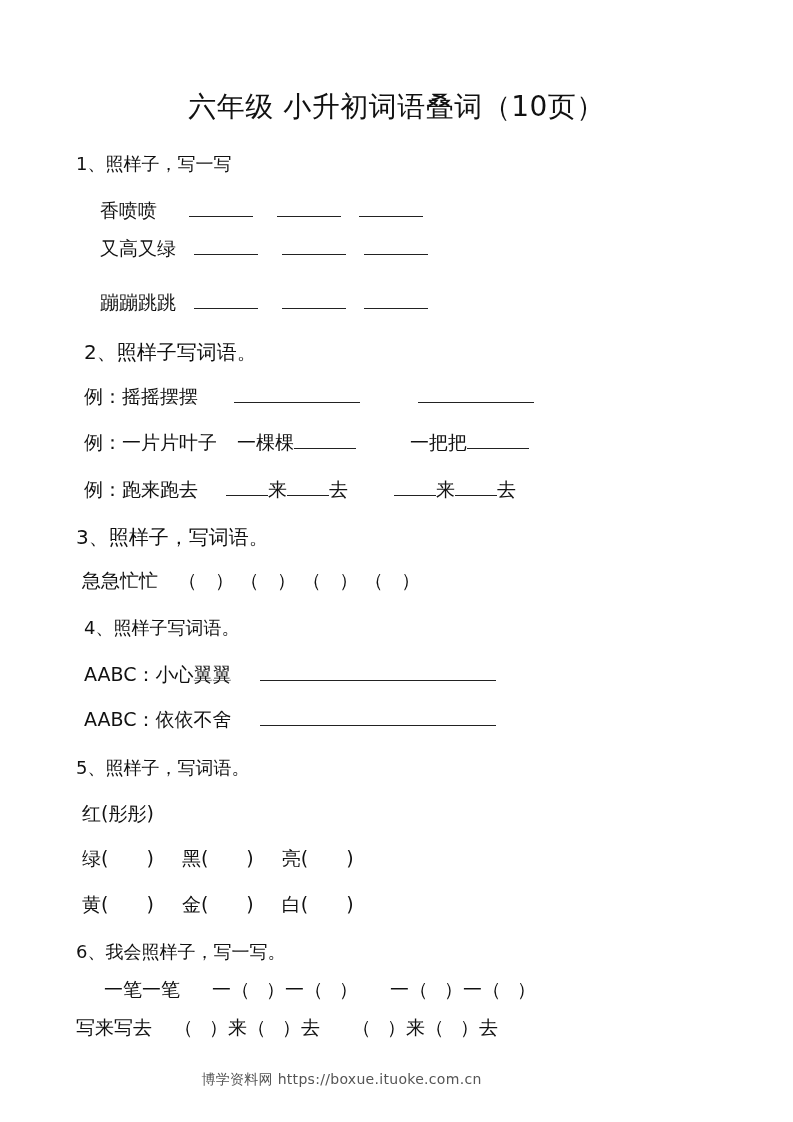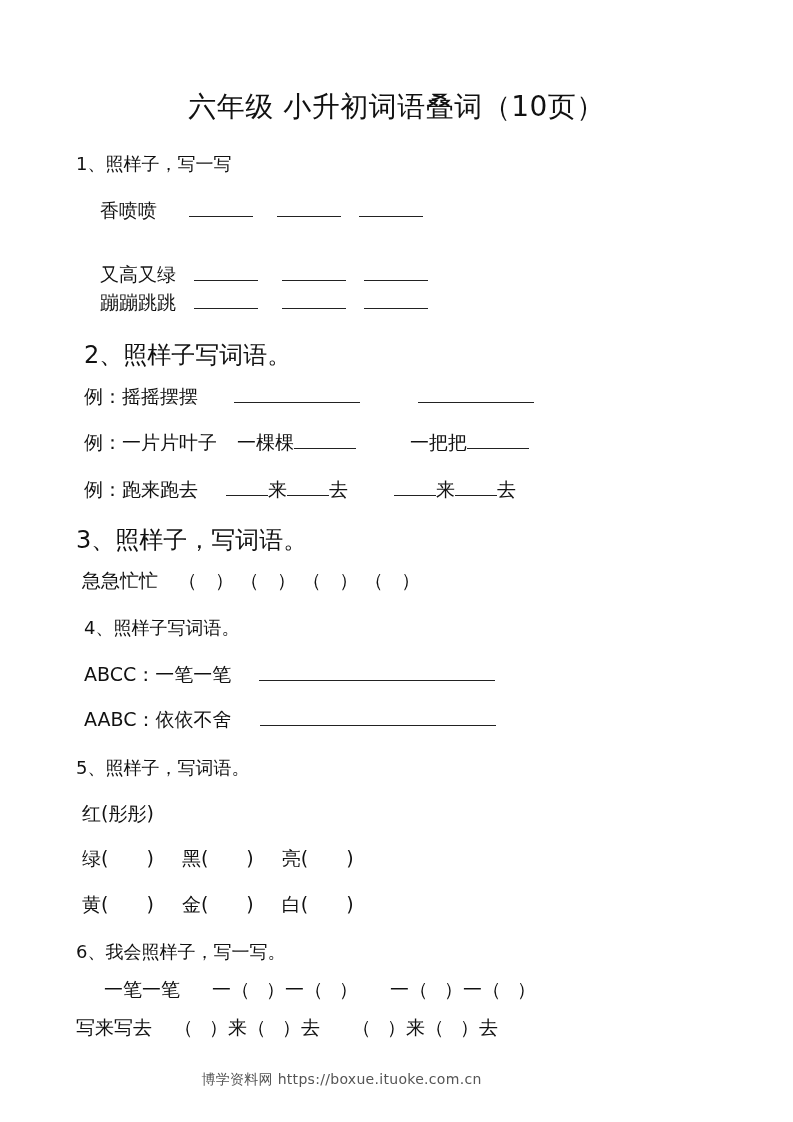--- a/index.html
+++ b/index.html
@@ -4,39 +4,39 @@
 <style>
   html, body { margin: 0; padding: 0; background: #ffffff; }
   body {
     width: 793px; height: 1122px; position: relative; overflow: hidden;
     font-family: "DejaVu Sans", "Liberation Sans", sans-serif;
     color: #111111;
   }
   .abs { position: absolute; white-space: nowrap; }
   .title { left: 0; width: 793px; top: 88px; text-align: center; font-size: 28px; font-weight: 400; letter-spacing: 0.5px; }
   .h { font-size: 18px; font-weight: normal; }
-  .h-light { font-size: 24px; font-weight: normal; }
+  .h-light { font-size: 20px; font-weight: normal; }
   .t { font-size: 19px; }
   .blank { display: inline-block; border-bottom: 1.5px solid #222; height: 1px; vertical-align: baseline; }
   .footer { left: 0; width: 683px; top: 1071px; text-align: center; font-size: 14px; color: #555; letter-spacing: 0.3px; }
   .paren-gap { display: inline-block; }
 </style>
 </head>
 <body>
 
 <div class="abs title">六年级 小升初词语叠词（10页）</div>
 
 <div class="abs h" style="left:76px;top:152px;">1、照样子，写一写</div>
 <div class="abs t" style="left:100px;top:198px;">
   <span>香喷喷</span>
   <span class="blank" style="width:64px;margin-left:26px;"></span>
   <span class="blank" style="width:64px;margin-left:18px;"></span>
   <span class="blank" style="width:64px;margin-left:12px;"></span>
 </div>
-<div class="abs t" style="left:100px;top:262px;">
+<div class="abs t" style="left:100px;top:236px;">
   <span>又高又绿</span>
   <span class="blank" style="width:64px;margin-left:12px;"></span>
   <span class="blank" style="width:64px;margin-left:18px;"></span>
   <span class="blank" style="width:64px;margin-left:12px;"></span>
 </div>
 <div class="abs t" style="left:100px;top:290px;">
   <span>蹦蹦跳跳</span>
   <span class="blank" style="width:64px;margin-left:12px;"></span>
   <span class="blank" style="width:64px;margin-left:18px;"></span>
   <span class="blank" style="width:64px;margin-left:12px;"></span>
@@ -63,21 +63,21 @@
 <div class="abs t" style="left:82px;top:568px;">
   <span>急急忙忙</span>
   <span style="margin-left:14px;"><span>（</span><span class="paren-gap" style="width:18px;"></span><span>）</span></span>
   <span><span>（</span><span class="paren-gap" style="width:18px;"></span><span>）</span></span>
   <span><span>（</span><span class="paren-gap" style="width:18px;"></span><span>）</span></span>
   <span><span>（</span><span class="paren-gap" style="width:18px;"></span><span>）</span></span>
 </div>
 
 <div class="abs h" style="left:84px;top:616px;">4、照样子写词语。</div>
 <div class="abs t" style="left:84px;top:662px;">
-  <span>ABCC：一笔一笔</span>
+  <span>AABC：小心翼翼</span>
   <span class="blank" style="width:236px;margin-left:22px;"></span>
 </div>
 <div class="abs t" style="left:84px;top:707px;">
   <span>AABC：依依不舍</span>
   <span class="blank" style="width:236px;margin-left:22px;"></span>
 </div>
 
 <div class="abs h" style="left:76px;top:756px;">5、照样子，写词语。</div>
 <div class="abs t" style="left:82px;top:801px;">红(彤彤)</div>
 <div class="abs t" style="left:82px;top:846px;">

